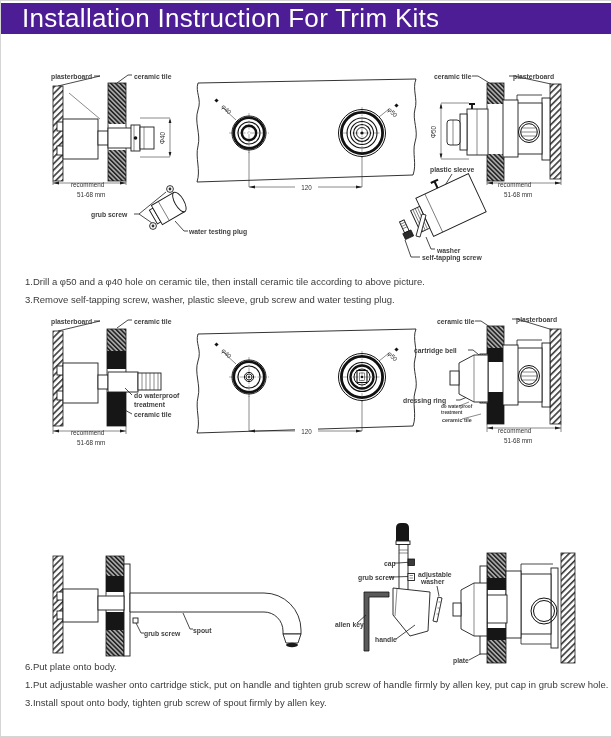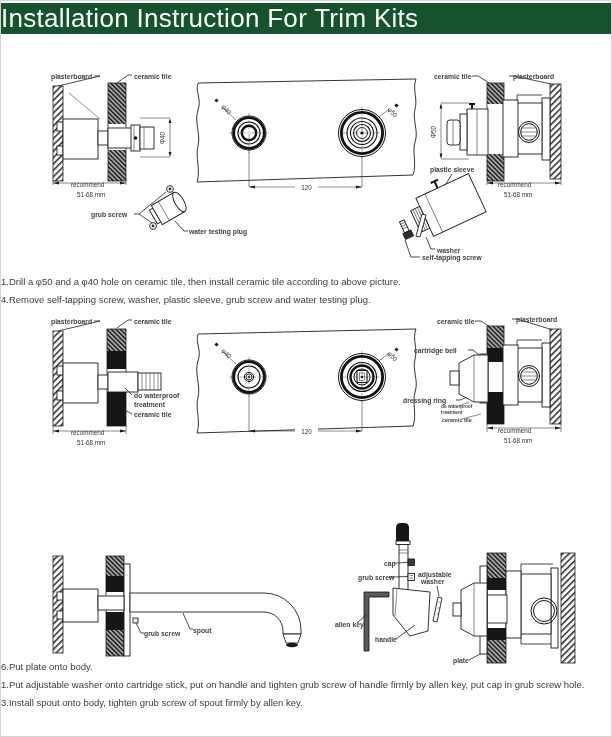--- a/index.html
+++ b/index.html
@@ -1,22 +1,22 @@
 <!DOCTYPE html>
 <html><head>
 <meta charset="utf-8">
 <style>
 html,body{margin:0;padding:0}
 #page{position:relative;width:612px;height:737px;background:#fff;font-family:"Liberation Sans",sans-serif;border:1px solid #d5d5d5;box-sizing:border-box;overflow:hidden}
-.titlebar{position:absolute;left:0;top:2px;width:612px;height:31px;background:#14532d;color:#fff;display:flex;align-items:center;padding-left:0;font-size:26px;letter-spacing:.3px;box-sizing:border-box}
+.titlebar{position:absolute;left:0;top:2px;width:612px;height:31px;background:#4c1d95;color:#fff;display:flex;align-items:center;padding-left:21px;font-size:26px;letter-spacing:.3px;box-sizing:border-box}
 svg{position:absolute;left:0}
 #fig1{top:55px}#fig2{top:305px}#fig3{top:515px}
 .steps{position:absolute;left:0;width:612px}
 #steps-a{top:272px}#steps-b{top:458px}#steps-c{top:657px}
-.step{height:18px;line-height:18px;font-size:9.5px;color:#3a3a3a;white-space:nowrap}
+.step{height:18px;line-height:18px;font-size:9.5px;color:#3a3a3a;padding-left:24px;white-space:nowrap}
 text{font-family:"Liberation Sans",sans-serif}
 .lbl{font-size:6.8px;font-weight:bold;fill:#3f3f3f}
 .dim{font-size:6.3px;fill:#333}
 .tiny{font-size:4.7px;font-weight:bold;fill:#3f3f3f}
 .ln{stroke:#1c1c1c;stroke-width:.8;fill:none}
 .thin{stroke:#2a2a2a;stroke-width:.55;fill:none}
 .cl{stroke:#444;stroke-width:.45;fill:none;stroke-dasharray:6 1.5 1.5 1.5}
 .pt{fill:#fff;stroke:#1c1c1c;stroke-width:.9}
 .cc{fill:none;stroke:#111}
 </style>
@@ -385,21 +385,21 @@
       <rect x="486" y="79" width="20" height="28" class="pt"></rect>
       <rect x="479" y="50" width="7" height="88" class="pt"></rect>
       <polygon points="460,74 473,67 486,67 486,120 473,120 460,113" class="pt"></polygon>
       <line x1="473" y1="67" x2="473" y2="120" class="thin"></line>
       <rect x="452" y="87" width="8" height="13" class="pt"></rect>
     </g>
   </svg>
 
   <div class="steps" id="steps-a">
     <div class="step">1.Drill a φ50 and a φ40 hole on ceramic tile, then install ceramic tile according to above picture.</div>
-    <div class="step">4.Remove self-tapping screw, washer, plastic sleeve, grub screw and water testing plug.</div>
+    <div class="step">3.Remove self-tapping screw, washer, plastic sleeve, grub screw and water testing plug.</div>
   </div>
   <div class="steps" id="steps-c">
     <div class="step">6.Put plate onto body.</div>
     <div class="step">1.Put adjustable washer onto cartridge stick, put on handle and tighten grub screw of handle firmly by allen key, put cap in grub screw hole.</div>
     <div class="step">3.Install spout onto body, tighten grub screw of spout firmly by allen key.</div>
   </div>
 
 </div>
 
 </body></html>

